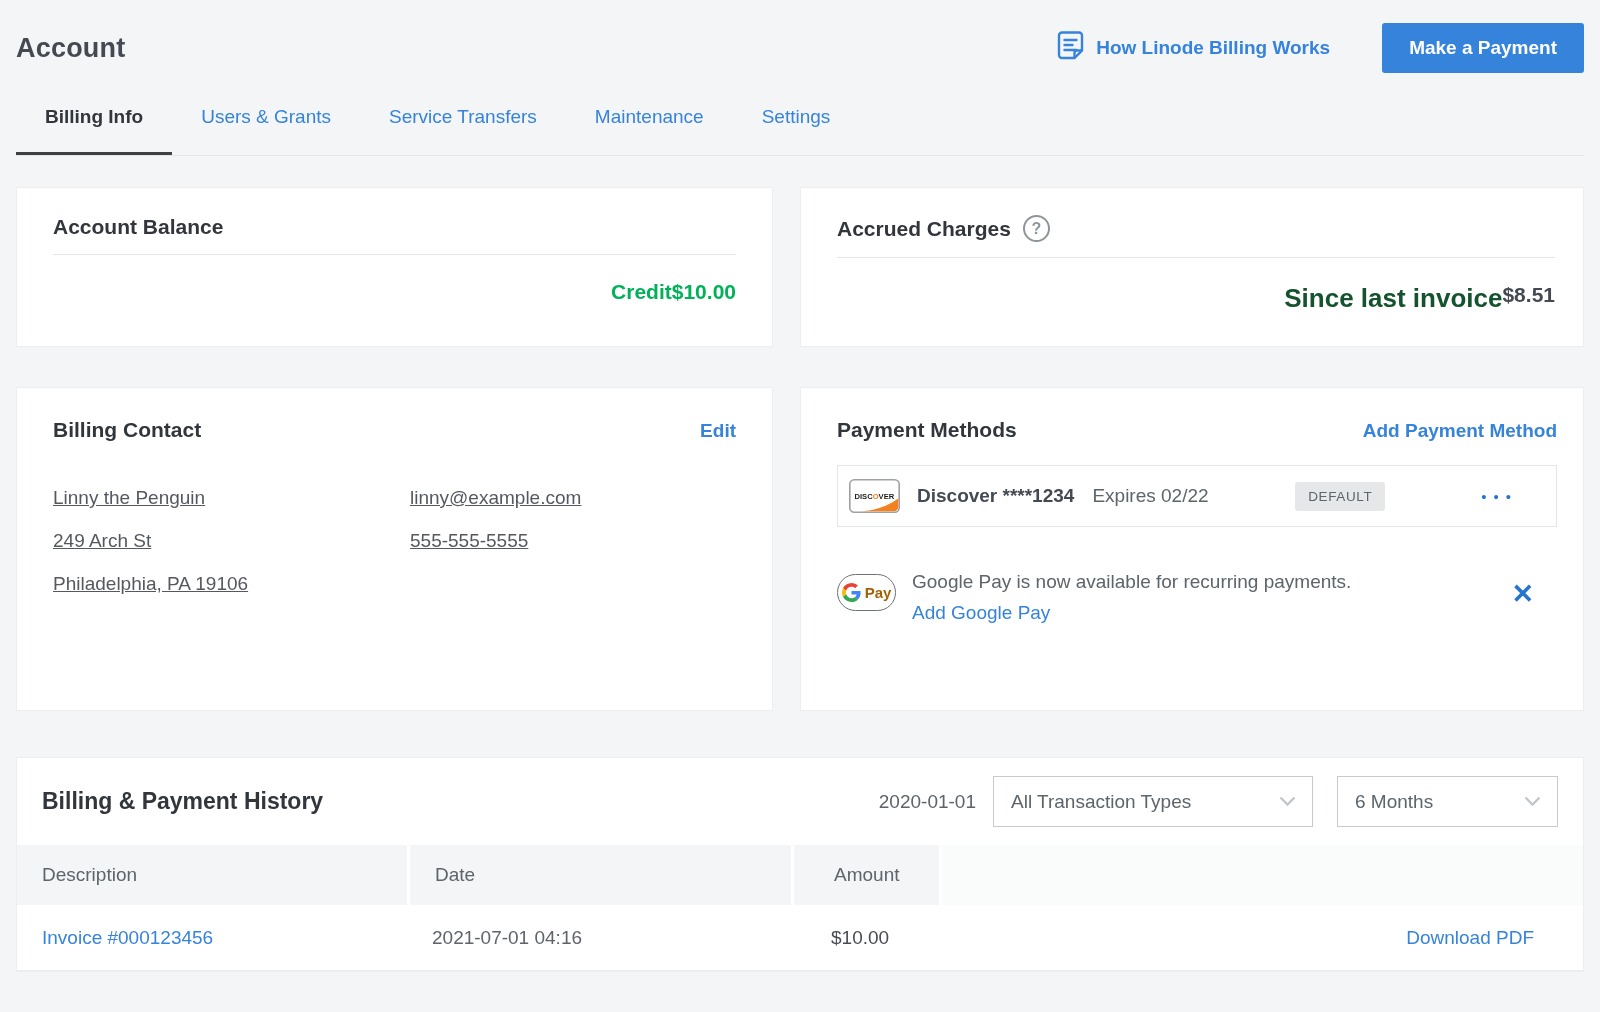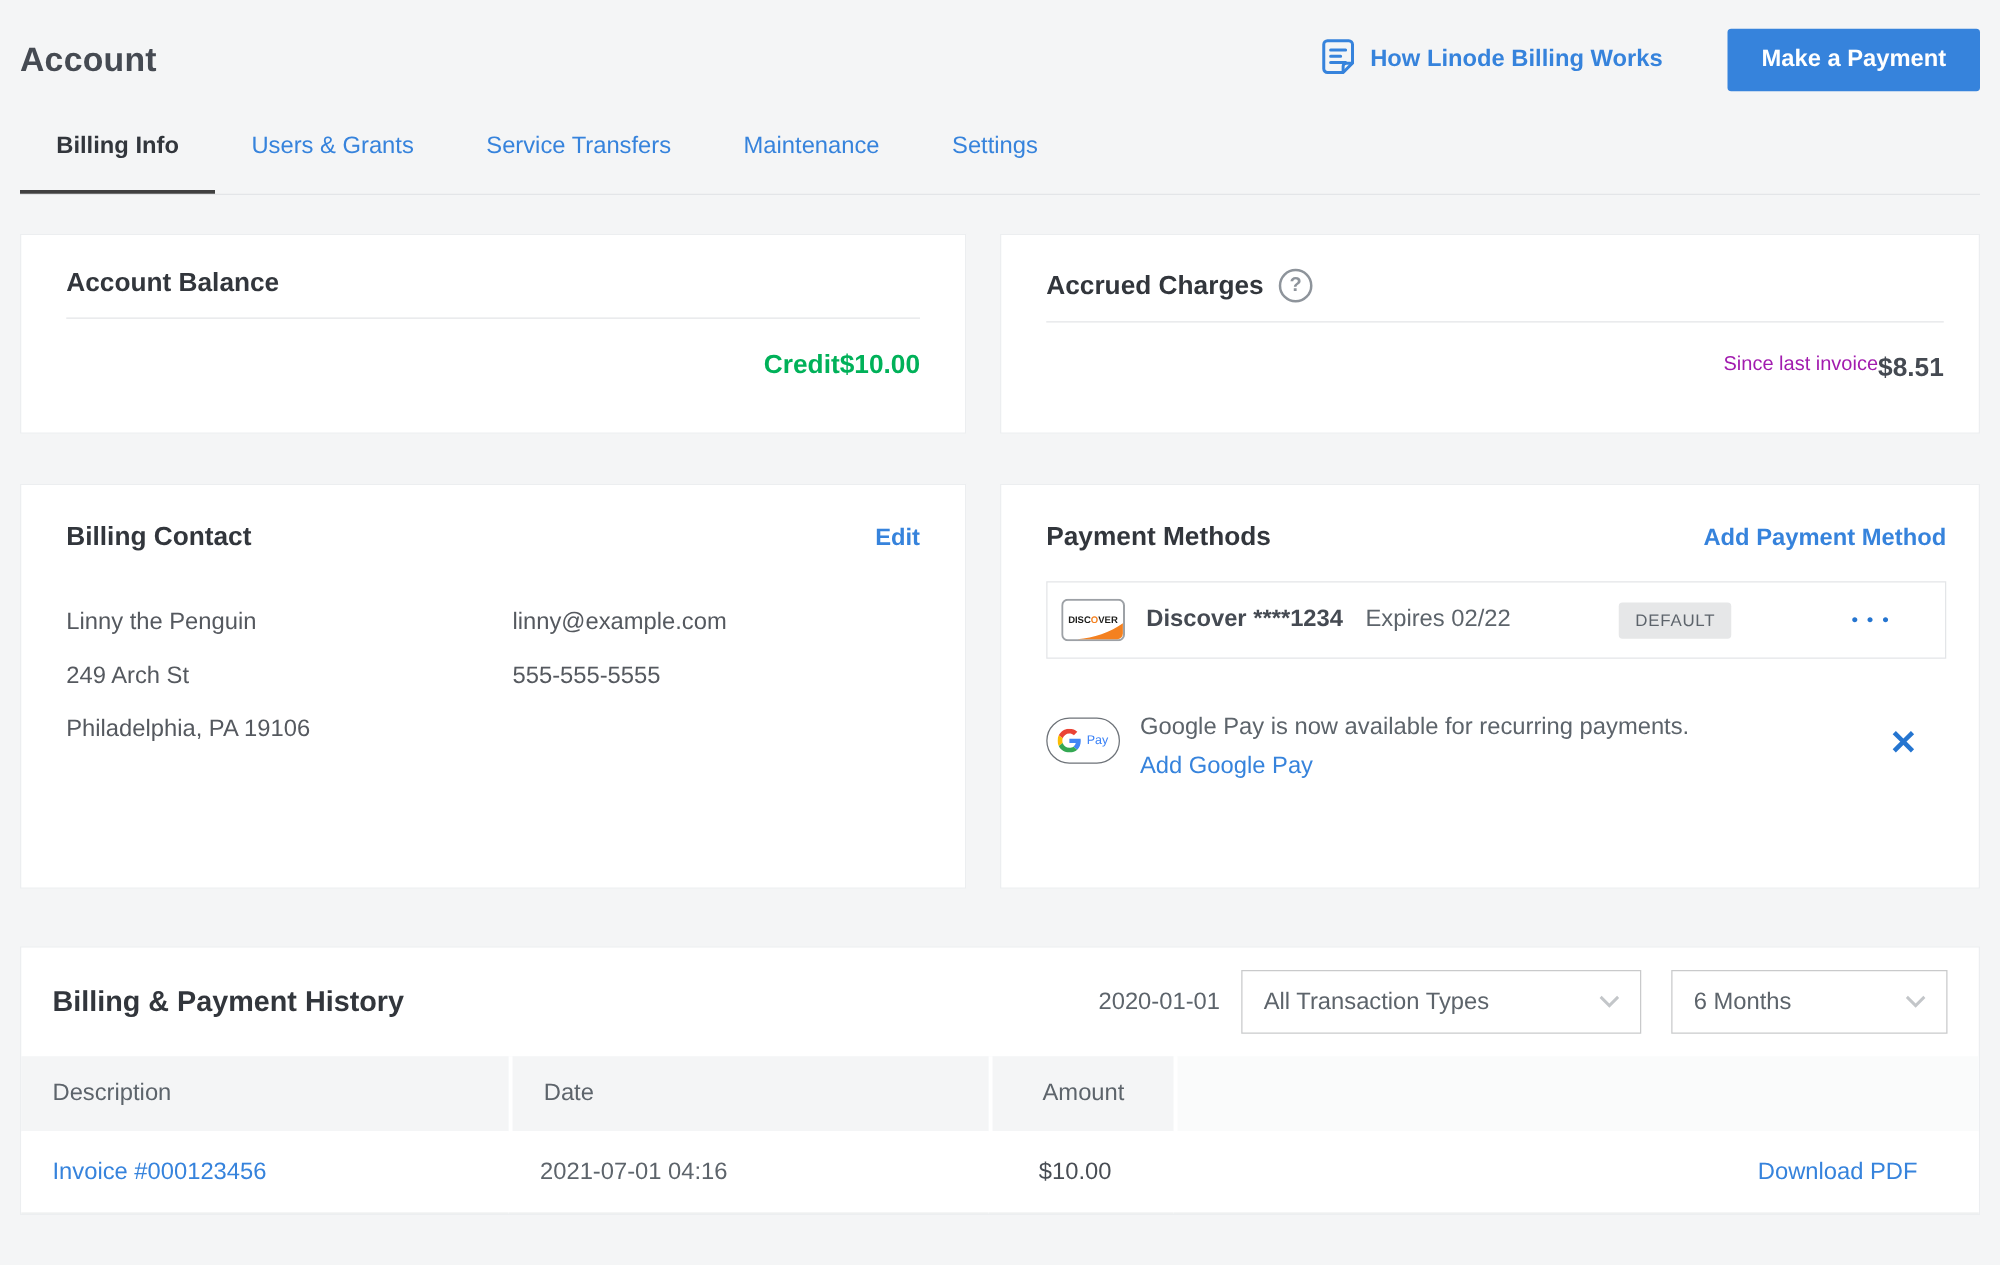--- a/index.html
+++ b/index.html
@@ -55,37 +55,37 @@
   .row-1 .card { height: 160px; padding: 27px 36px 0 36px; }
   .row-1 .card-right { padding-right: 28px; }
   .row-2 .card { height: 324px; padding: 30px 26px 0 36px; }
   .card-left.row2pad { padding-right: 36px; }
 
   .card-heading { font-size: 21px; font-weight: 700; color: #32363c; }
   .card-head-row { display: flex; align-items: flex-end; justify-content: space-between; }
   .hr { border-bottom: 1px solid #e3e5e8; margin-top: 15px; }
   .balance-row { display: flex; justify-content: flex-end; margin-top: 25px; font-size: 21px; }
   .green { color: #00b159; font-weight: 700; }
-  .gray-label { color: #a21caf; font-weight: 400; font-size: 16px; }
+  .gray-label { color: #14532d; font-weight: 700; font-size: 26px; }
   .amount-dark { color: #454a52; font-weight: 700; }
 
   .help-icon {
     display: inline-flex; width: 27px; height: 27px; border: 2px solid #8e949b;
     border-radius: 50%; color: #8e949b; font-size: 16px; font-weight: 700;
     align-items: center; justify-content: center; margin-left: 12px; vertical-align: -5px;
     cursor: pointer;
   }
   .heading-with-icon { display: flex; align-items: center; }
 
   .link { color: #3683dc; font-weight: 700; font-size: 19px; cursor: pointer; text-decoration: none; }
 
   
   .contact-grid { display: flex; margin-top: 46px; font-size: 19px; color: #55595f; }
   .contact-col-1 { width: 357px; }
-  .contact-line { margin-bottom: 24px; line-height: 1.0; }
+  .contact-line { margin-bottom: 24px; line-height: 1.0; text-decoration: underline; }
 
   
   .payment-row {
     margin-top: 23px; border: 1px solid #e3e5e8; height: 62px;
     display: flex; align-items: center; padding: 0 38px 0 11px;
   }
   .card-brand-icon { display: inline-flex; margin-right: 17px; }
   .payment-label { font-size: 19px; font-weight: 700; color: #454a52; }
   .payment-exp { font-size: 19px; color: #5d646b; margin-left: 18px; }
   .default-chip {
@@ -93,21 +93,21 @@
     font-size: 13.5px; letter-spacing: .6px; padding: 7px 13px; font-weight: 400;
   }
   .dots-menu { color: #2575d0; font-size: 15px; letter-spacing: 7px; margin-left: 96px; cursor: pointer; line-height: 1; }
 
   .gpay-banner { display: flex; margin-top: 44px; align-items: flex-start; }
   .gpay-pill {
     display: inline-flex; align-items: center; justify-content: center; gap: 4px;
     width: 59px; height: 37px; border: 1.6px solid #6d7278; border-radius: 19px;
     background: #fff; margin-right: 16px; margin-top: 3px;
   }
-  .gpay-pill .pay-txt { font-size: 10px; color: #3b82f6; font-weight: 400; }
+  .gpay-pill .pay-txt { font-size: 15px; color: #a16207; font-weight: 700; }
   .gpay-text-block { font-size: 19px; }
   .gpay-msg { color: #5d646b; margin-bottom: 9px; }
   .gpay-close {
     margin-left: auto; color: #2575d0; font-size: 27px; font-weight: 700;
     cursor: pointer; margin-top: 10px; margin-right: 23px; line-height: 1;
   }
 
   
   .history-card {
     margin-top: 46px; background: #fff; border: 1px solid #eceef0;

